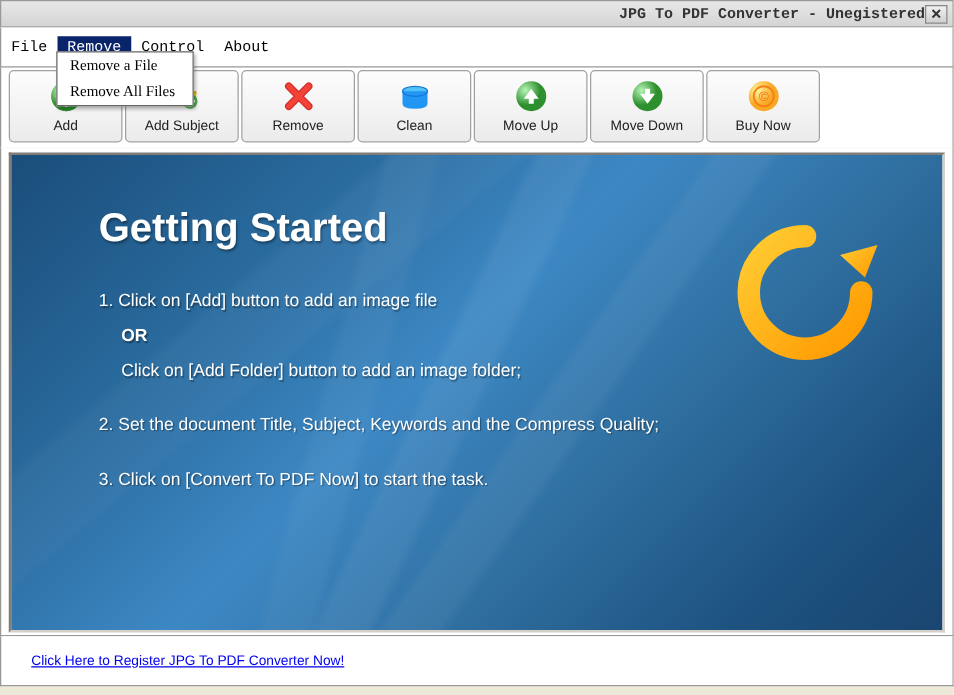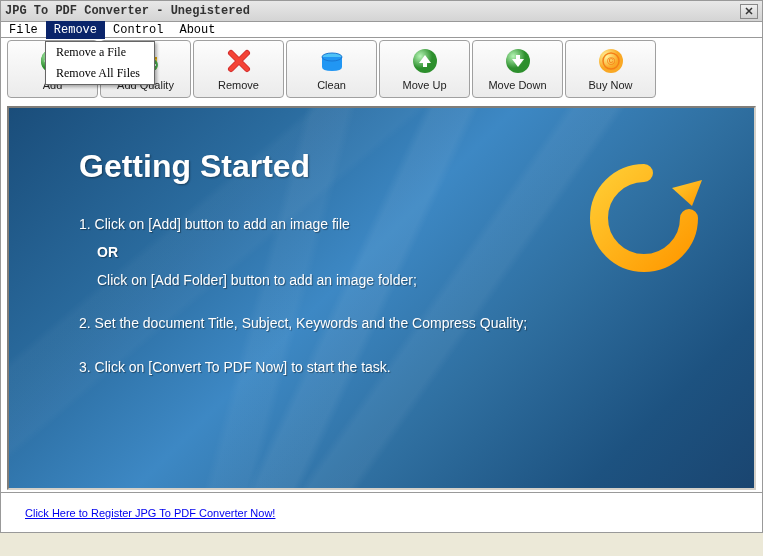--- a/index.html
+++ b/index.html
@@ -1,22 +1,22 @@
 <!DOCTYPE html>
 <html><head>
 <meta charset="utf-8">
 <style>
 * { margin: 0; padding: 0; box-sizing: border-box; }
 body { font-family: Tahoma, Verdana, sans-serif; font-size: 11px; background: #ece9d8; width: 763px; height: 556px; overflow: hidden; }
 
-.titlebar { height: 22px; background: linear-gradient(#e8e8e8, #d4d4d4); border: 1px solid #999; display: flex; align-items: center; padding: 0 4px; justify-content: space-between; }
+.titlebar { height: 22px; background: linear-gradient(#e8e8e8, #d4d4d4); border: 1px solid #999; display: flex; align-items: center; padding: 0 4px; justify-content: flex-end; }
 .titlebar-text { font-family: "Courier New", monospace; font-size: 12px; font-weight: bold; color: #333; }
 .titlebar-close { width: 18px; height: 15px; background: linear-gradient(#f0f0f0, #d0d0d0); border: 1px solid #888; display: flex; align-items: center; justify-content: center; font-size: 9px; cursor: pointer; }
 
-.menubar { height: 16px; background: #fff; border: 1px solid #999; border-top: none; display: flex; align-items: center; font-family: "Courier New", monospace; font-size: 12px; position: relative; }
+.menubar { height: 32px; background: #fff; border: 1px solid #999; border-top: none; display: flex; align-items: center; font-family: "Courier New", monospace; font-size: 12px; position: relative; }
 .menu-item { padding: 2px 8px; cursor: pointer; }
 .menu-item.active { background: #0a246a; color: #fff; }
 .dropdown { position: absolute; top: 19px; left: 44px; background: #fff; border: 1px solid #666; box-shadow: 2px 2px 3px rgba(0,0,0,0.3); z-index: 100; }
 .dropdown-item { padding: 3px 14px 3px 10px; font-family: Liberation Serif, serif; font-size: 12px; white-space: nowrap; cursor: pointer; }
 
 .toolbar { height: 64px; background: #fff; display: flex; gap: 2px; padding: 2px 6px; border-left: 1px solid #999; border-right: 1px solid #999; }
 .tool-btn { width: 91px; height: 58px; border: 1px solid #a0a0a0; border-radius: 4px; background: linear-gradient(#fdfdfd, #ebebeb); display: flex; flex-direction: column; align-items: center; justify-content: center; gap: 4px; cursor: pointer; }
 .tool-icon { width: 28px; height: 28px; display: flex; align-items: center; justify-content: center; }
 .tool-label { font-size: 11px; color: #222; }
 
@@ -78,21 +78,21 @@
   </div>
   <div class="tool-btn">
     <div class="tool-icon">
       <svg width="28" height="28" viewBox="0 0 28 28">
           <path d="M3 8 L3 22 L25 22 L25 10 L13 10 L11 8 Z" fill="#f4c430"></path>
           <path d="M3 8 L11 8 L13 10 L25 10 L25 12 L3 12 Z" fill="#e0a800"></path>
           <circle cx="20" cy="18" r="6" fill="#4caf50"></circle>
           <path d="M20 14 L20 22 M16 18 L24 18" stroke="#fff" stroke-width="2"></path>
         </svg>
     </div>
-    <span class="tool-label">Add Quality</span>
+    <span class="tool-label">Add Subject</span>
   </div>
   <div class="tool-btn">
     <div class="tool-icon">
       <svg width="28" height="28" viewBox="0 0 28 28">
           <path d="M6 6 L22 22 M22 6 L6 22" stroke="#d32f2f" stroke-width="6" stroke-linecap="round"></path>
           <path d="M6 6 L22 22 M22 6 L6 22" stroke="#f44336" stroke-width="4" stroke-linecap="round"></path>
         </svg>
     </div>
     <span class="tool-label">Remove</span>
   </div>

